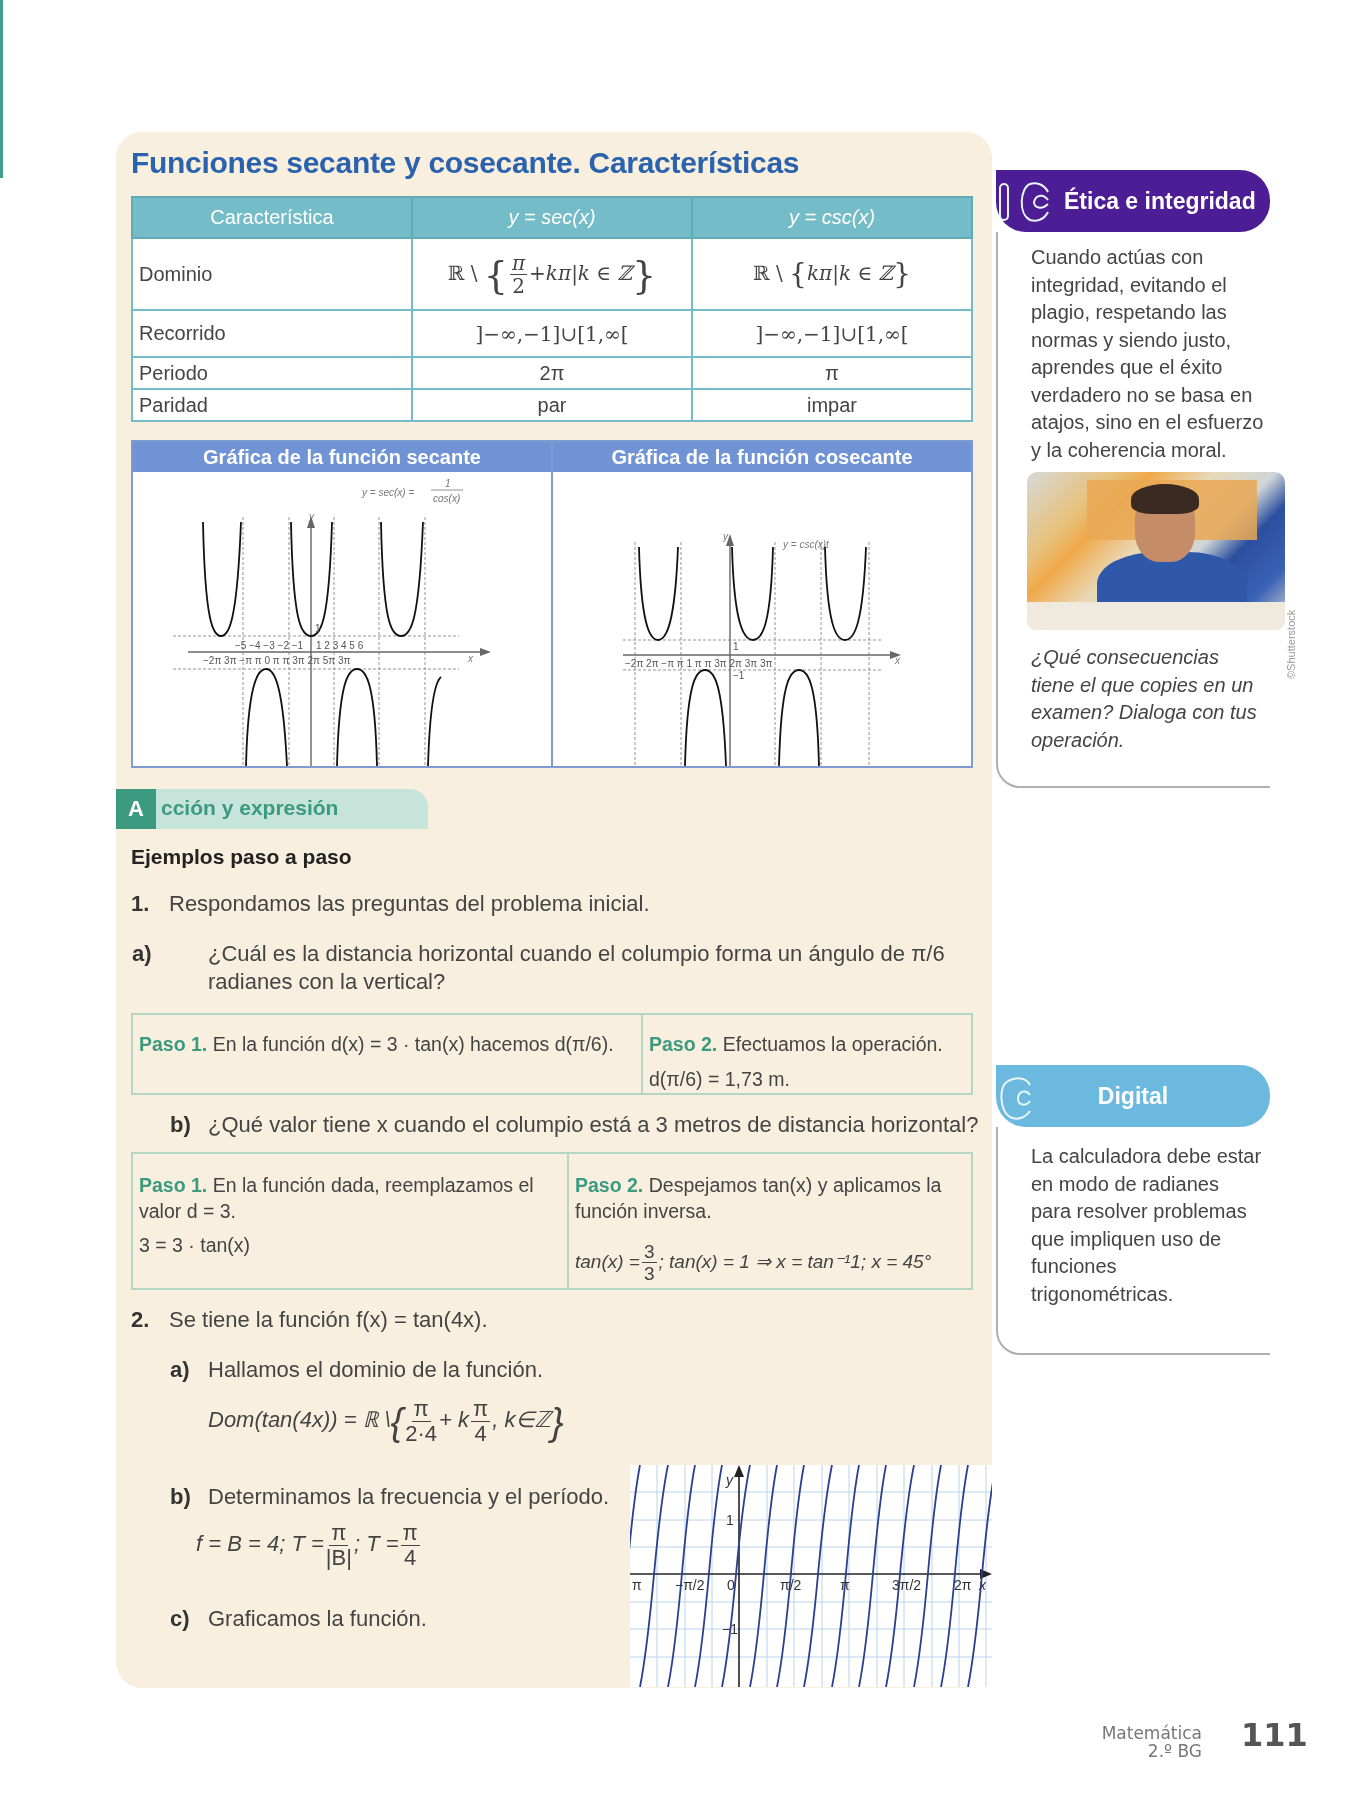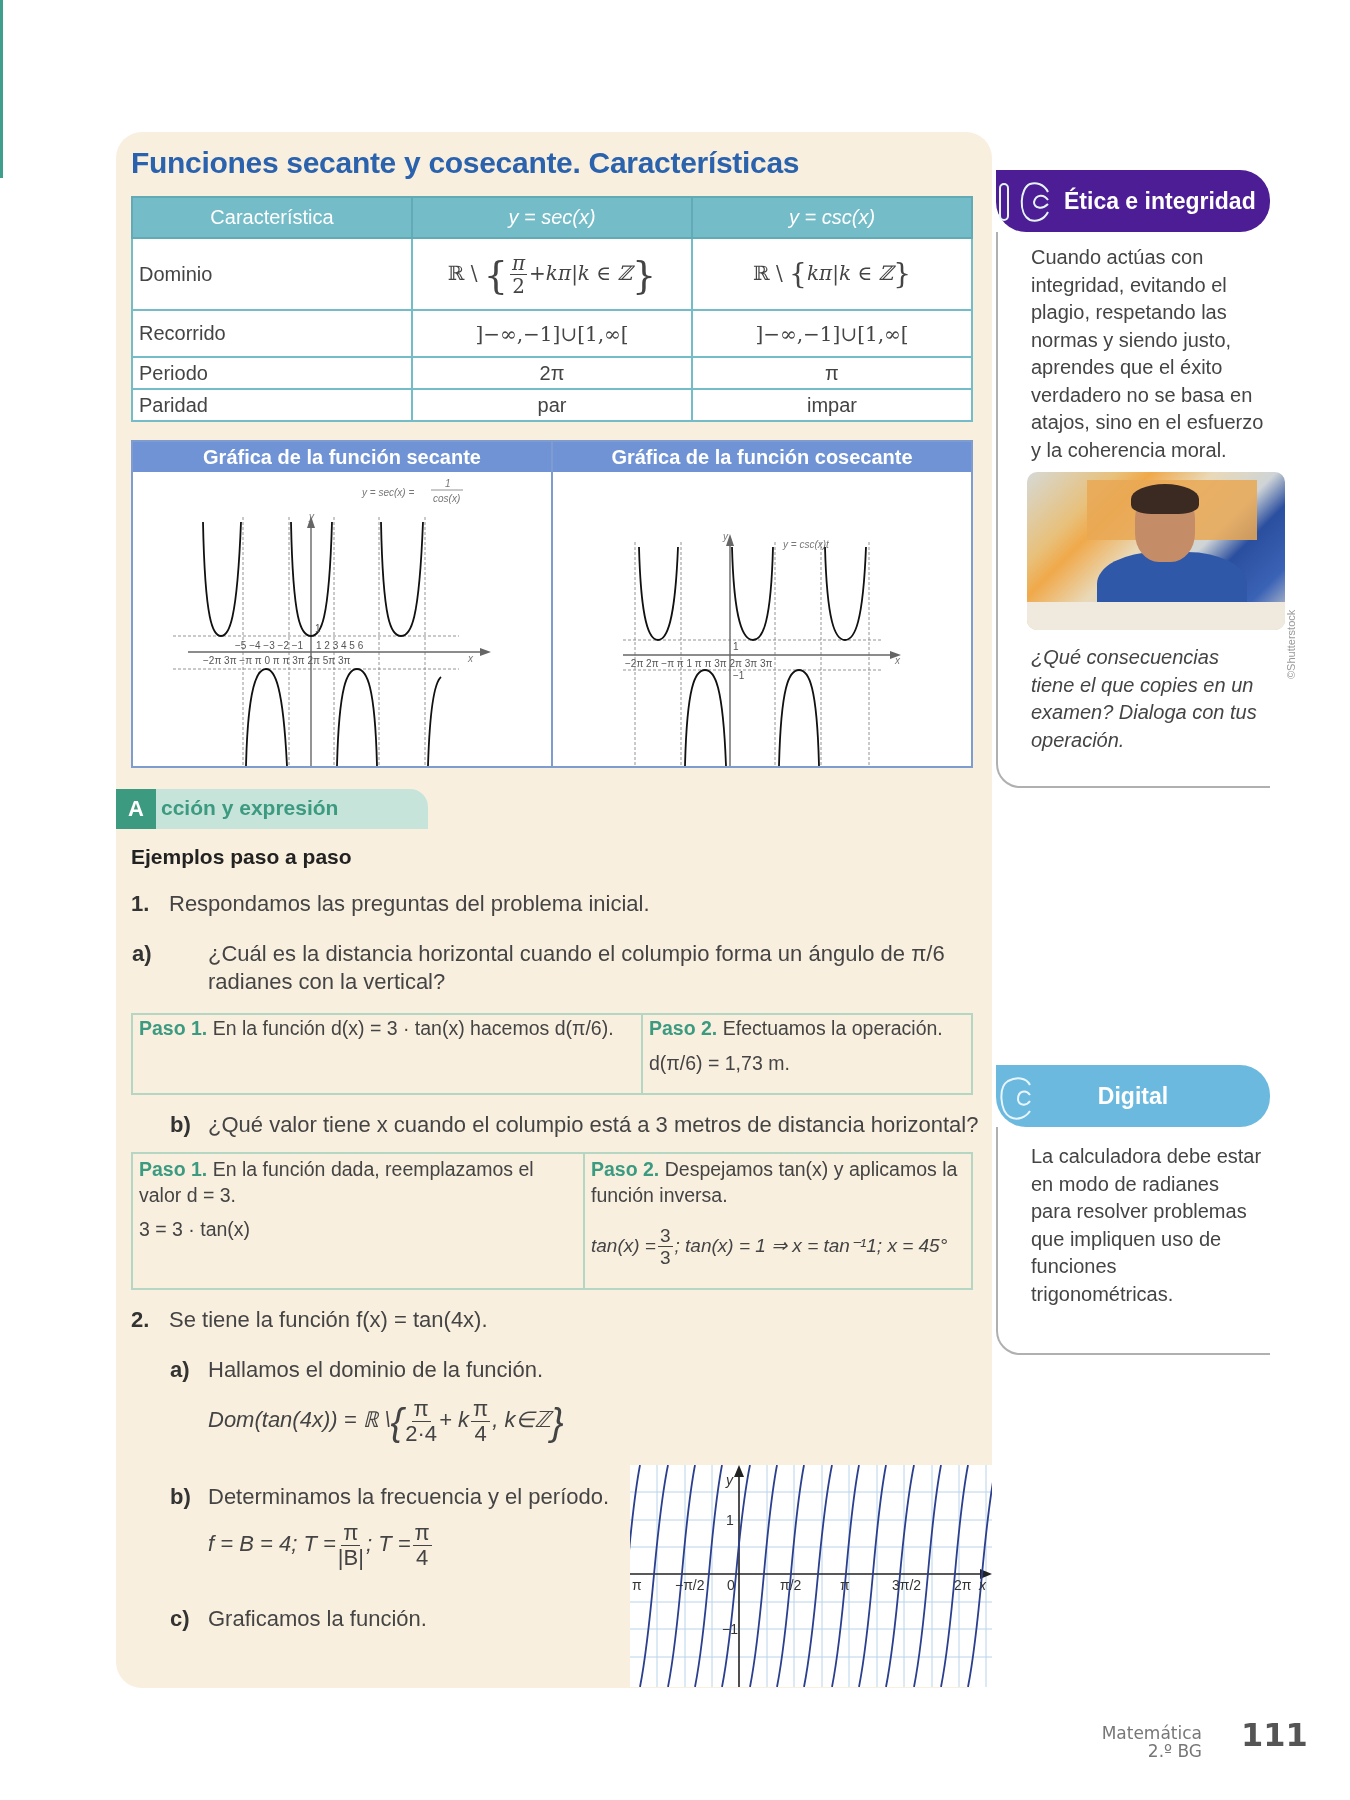--- a/index.html
+++ b/index.html
@@ -35,21 +35,21 @@
   .acc{left:116px;top:789px;width:312px;height:40px;background:#c7e4da;border-radius:0 18px 0 0;}
   .acc .A{position:absolute;left:0;top:0;width:40px;height:40px;background:#3b9a80;color:#fff;font-weight:bold;font-size:22px;text-align:center;line-height:40px;}
   .acc .rest{position:absolute;left:45px;top:7px;font-size:21px;font-weight:bold;color:#3b9a80;}
 
   .sub{left:131px;top:845px;font-size:21px;font-weight:bold;color:#222;}
   .item{font-size:22px;color:#444;line-height:28px;}
   .num{font-weight:bold;color:#333;display:inline-block;width:38px;}
   .letter{font-weight:bold;color:#333;display:inline-block;width:38px;}
 
   .stepbox{border:2px solid #b5d6c2;display:flex;font-size:19.5px;color:#444;}
-  .stepbox .col{padding:2px 6px;}
+  .stepbox .col{padding:18px 6px;}
   .stepbox .col + .col{border-left:2px solid #b5d6c2;}
   .paso{color:#3b9a80;font-weight:bold;}
 
   
   .card-head{height:62px;border-radius:0 30px 30px 30px;color:#fff;font-weight:bold;font-size:23px;}
   .card-body{border-left:2px solid #b0b0b0;border-bottom:2px solid #b0b0b0;border-radius:0 0 0 24px;font-size:20px;color:#444;line-height:27.5px;}
   .c-icon{position:absolute;}
   .photo{background:linear-gradient(135deg,#d6d9d6 0%,#e8c07a 22%,#f0a94a 30%,#e9d9b8 45%,#cfd4d6 60%,#2b4f9f 70%,#3a62b5 85%,#e7dfd3 100%);border-radius:10px;position:relative;overflow:hidden;}
   .photo .face{position:absolute;left:108px;top:18px;width:60px;height:72px;border-radius:40%;background:#c58c68;}
   .photo .hair{position:absolute;left:104px;top:12px;width:68px;height:30px;border-radius:50% 50% 30% 30%;background:#3a2a22;}
@@ -204,21 +204,21 @@
   </div>
   <div class="col" style="flex:1;">
     <div><span class="paso">Paso 2.</span><span> Efectuamos la operación.</span></div>
     <div style="margin-top:12px">d(π/6) = 1,73 m.</div>
   </div>
 </div>
 
 <div class="abs item" style="left:170px;top:1111px;">
   <span class="letter">b)</span><span>¿Qué valor tiene x cuando el columpio está a 3 metros de distancia horizontal?</span>
 </div>
-<div class="abs stepbox" style="left:131px;top:1152px;width:842px;height:138px;gap:16px;">
+<div class="abs stepbox" style="left:131px;top:1152px;width:842px;height:138px;">
   <div class="col" style="width:434px;">
     <div style="line-height:26px"><span class="paso">Paso 1.</span><span> En la función dada, reemplazamos el valor d = 3.</span></div>
     <div style="margin-top:10px">3 = 3 · tan(x)</div>
   </div>
   <div class="col" style="flex:1;">
     <div style="line-height:26px"><span class="paso">Paso 2.</span><span> Despejamos tan(x) y aplicamos la función inversa.</span></div>
     <div style="margin-top:18px;font-size:19px" class="it">
       <span>tan(x) =</span><span class="frac" style="font-style:normal">
           <span class="n">3</span>
           <span class="d">3</span>
@@ -238,21 +238,21 @@
       <span class="n">π</span>
       <span class="d">2·4</span>
     </span><span>+ k</span><span class="frac" style="font-style:normal">
       <span class="n">π</span>
       <span class="d">4</span>
     </span><span>, k∈ℤ</span><span class="brace">}</span>
 </div>
 <div class="abs item" style="left:170px;top:1483px;">
   <span class="letter">b)</span><span>Determinamos la frecuencia y el período.</span>
 </div>
-<div class="abs item it" style="left:208px;top:1522px;">
+<div class="abs item it" style="left:196px;top:1522px;">
   <span>f = B = 4;  T =</span><span class="frac" style="font-style:normal">
       <span class="n">π</span>
       <span class="d">|B|</span>
     </span><span>;  T =</span><span class="frac" style="font-style:normal">
       <span class="n">π</span>
       <span class="d">4</span>
     </span>
 </div>
 <div class="abs item" style="left:170px;top:1605px;">
   <span class="letter">c)</span><span>Graficamos la función.</span>

